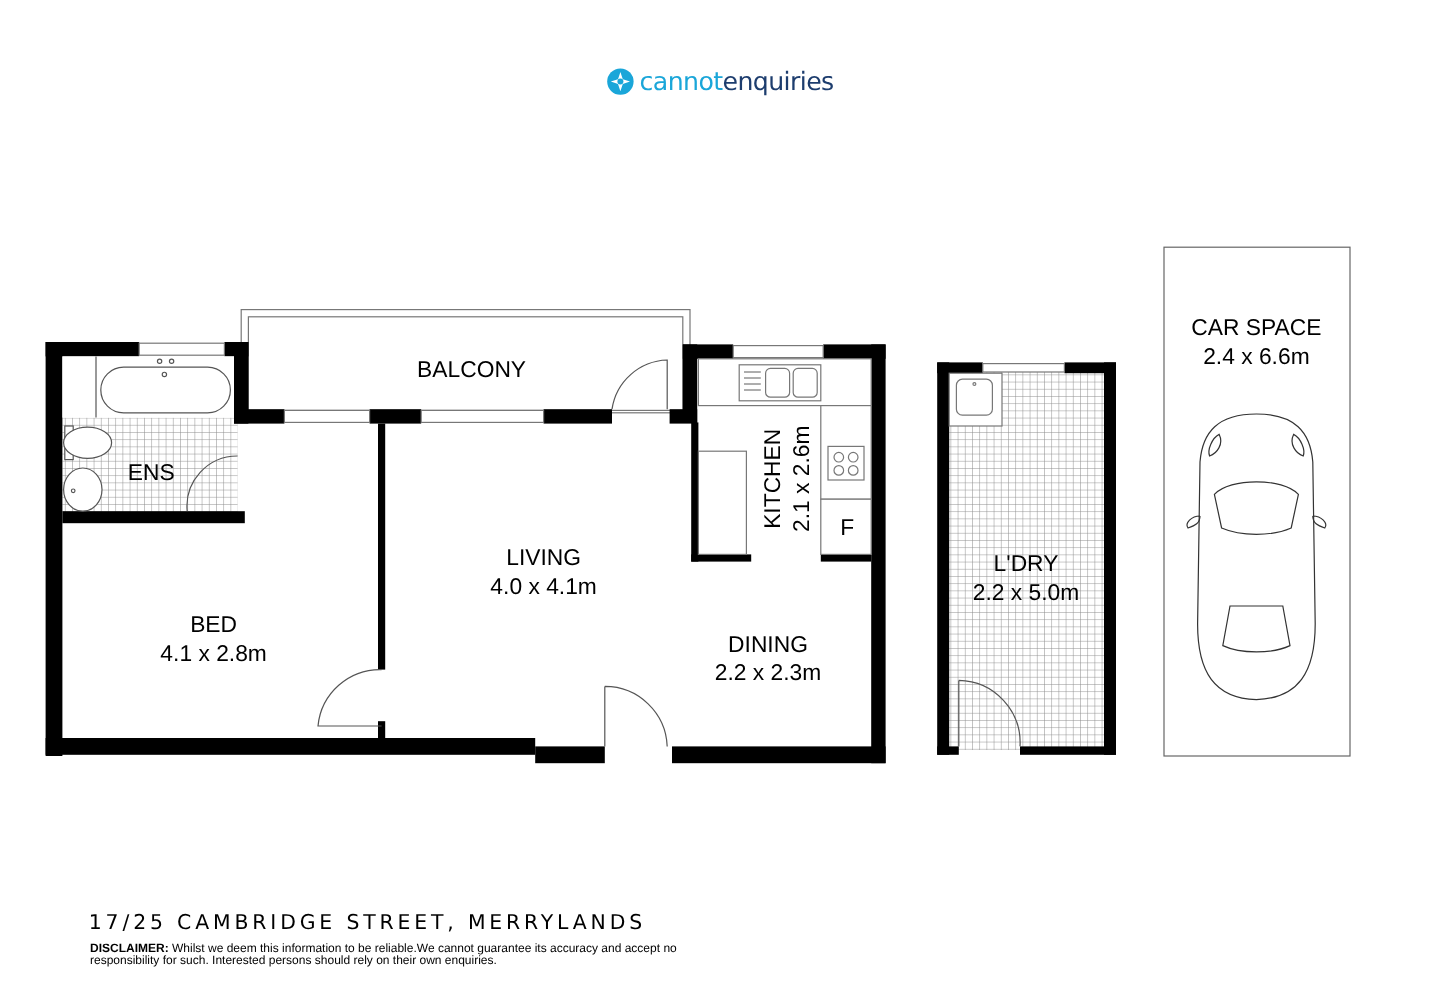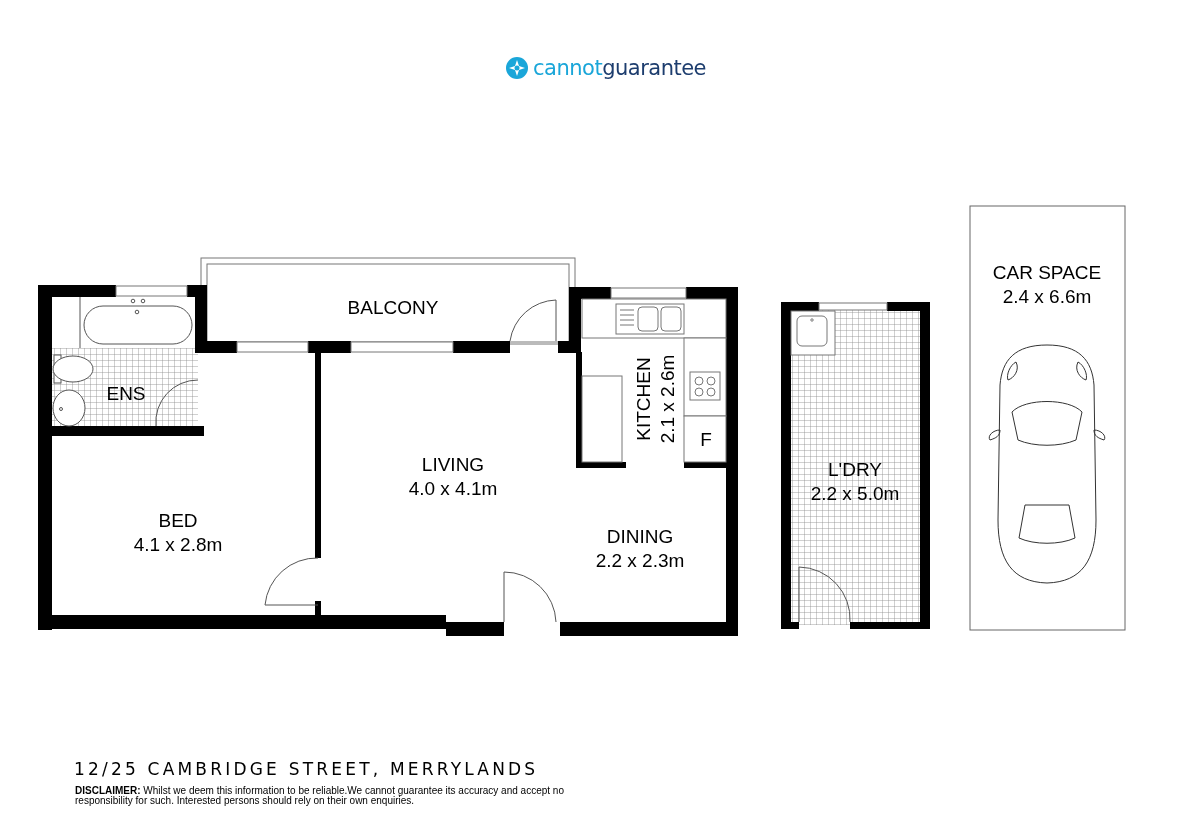--- a/index.html
+++ b/index.html
@@ -17,21 +17,21 @@
   </style>
 </head>
 <body>
 
 <div class="logo">
   <svg class="logo-mark" viewBox="0 0 24 24">
     <circle cx="12" cy="12" r="11" fill="#1aa6d9"></circle>
     <path d="M12 4 L14 10 L20 12 L14 14 L12 20 L10 14 L4 12 L10 10 Z" fill="#ffffff"></path>
     <circle cx="12" cy="12" r="2.5" fill="#1aa6d9"></circle>
   </svg>
-  <span class="logo-text"><span class="a">cannot</span><span class="b">guarantee</span></span>
+  <span class="logo-text"><span class="a">cannot</span><span class="b">enquiries</span></span>
 </div>
 
 <svg class="plan" width="1200" height="822" viewBox="0 0 1200 822">
   <defs>
     <pattern id="tile" width="6" height="6" patternUnits="userSpaceOnUse">
       <rect width="6" height="6" fill="#ffffff"></rect>
       <path d="M6 0 L0 0 L0 6" fill="none" stroke="#8a8a8a" stroke-width="0.8"></path>
     </pattern>
   </defs>
 
@@ -169,14 +169,14 @@
   <text class="label" x="640" y="543" text-anchor="middle">DINING</text>
   <text class="label" x="640" y="567" text-anchor="middle">2.2 x 2.3m</text>
   <text class="label" x="855" y="476" text-anchor="middle">L'DRY</text>
   <text class="label" x="855" y="500" text-anchor="middle">2.2 x 5.0m</text>
   <g transform="translate(650 399) rotate(-90)">
     <text class="label" x="0" y="0" text-anchor="middle">KITCHEN</text>
     <text class="label" x="0" y="24" text-anchor="middle">2.1 x 2.6m</text>
   </g>
 </svg>
 
-<div class="address">12/25 CAMBRIDGE STREET, MERRYLANDS</div>
+<div class="address">17/25 CAMBRIDGE STREET, MERRYLANDS</div>
 <div class="disclaimer"><b>DISCLAIMER:</b><span> Whilst we deem this information to be reliable.We cannot guarantee its accuracy and accept no responsibility for such. Interested persons should rely on their own enquiries.</span></div>
 
 </body></html>

